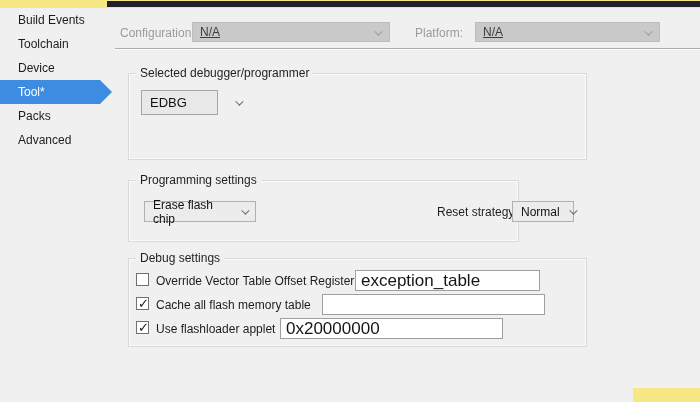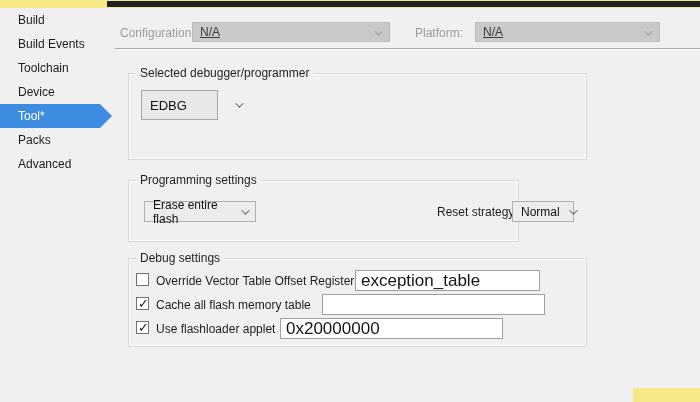--- a/index.html
+++ b/index.html
@@ -30,21 +30,21 @@
   .separator { position:absolute; left:115px; top:48px; width:585px; height:1px; background:#ababab;
       box-shadow:0 1px 0 #fbfbfb; }
 
   
   .group { position:absolute; border:1px solid #d9d9d9; box-shadow:inset 0 0 0 1px #fafafa; }
   .group-title { position:absolute; top:-8px; left:7px; background:#f0f0f0; padding:0 4px; color:#1e1e1e; }
 
   
   .combo { position:absolute; display:flex; align-items:center; justify-content:space-between;
       background:#ececec; border:1px solid #b0b0b0; padding:0 8px; color:#111; }
-  .combo-big { height:30px; font-size:13px; background:#e8e8e8; border-color:#a6a6a6;gap:39px; }
+  .combo-big { height:25px; font-size:13px; background:#e8e8e8; border-color:#a6a6a6;gap:39px; }
   .chev { width:6px; height:6px; border-right:1.5px solid #666; border-bottom:1.5px solid #666;
       transform:rotate(45deg) translateY(-2px); display:inline-block; flex:none; margin-left:9px; }
 
   .field-label { position:absolute; color:#1d1d1d; }
 
   input.textbox { position:absolute; height:21px; background:#ffffff; border:1px solid #9f9f9f;
       font-family:inherit; font-size:17px; color:#151515; padding:0 5px; }
 
   .checkbox { position:absolute; width:13px; height:13px; background:#ffffff; border:1px solid #707070; }
   .checkbox.checked::after { content:"\2713"; position:absolute; left:1px; top:-2px;
@@ -54,21 +54,20 @@
 <body>
 
 <div id="screen">
 
   <div class="topbar">
     <div class="topbar-dark"></div>
   </div>
   <div class="corner-accent"></div>
 
   <ul class="sidebar">
-    <li>Build</li>
     <li>Build Events</li>
     <li>Toolchain</li>
     <li>Device</li>
     <li class="selected"><span>Tool*</span><span class="arrow"></span></li>
     <li>Packs</li>
     <li>Advanced</li>
   </ul>
 
   <span class="cfg-label" style="left:120px">Configuration:</span>
   <div class="combo-disabled" style="left:192px; width:198px">
@@ -87,21 +86,21 @@
     <span class="group-title">Selected debugger/programmer</span>
     <div class="combo combo-big" style="left:12px; top:16px; width:77px">
       <span>EDBG</span>
       <i class="chev"></i>
     </div>
   </div>
 
   <div class="group" style="left:128px; top:180px; width:391px; height:62px">
     <span class="group-title">Programming settings</span>
     <div class="combo" style="left:15px; top:20px; width:112px; height:21px">
-      <span>Erase entire flash</span>
+      <span>Erase flash chip</span>
       <i class="chev"></i>
     </div>
     <span class="field-label" style="left:308px; top:24px">Reset strategy</span>
     <div class="combo" style="left:383px; top:20px; width:62px; height:21px">
       <span>Normal</span>
       <i class="chev"></i>
     </div>
   </div>
 
   <div class="group" style="left:128px; top:258px; width:459px; height:89px">

